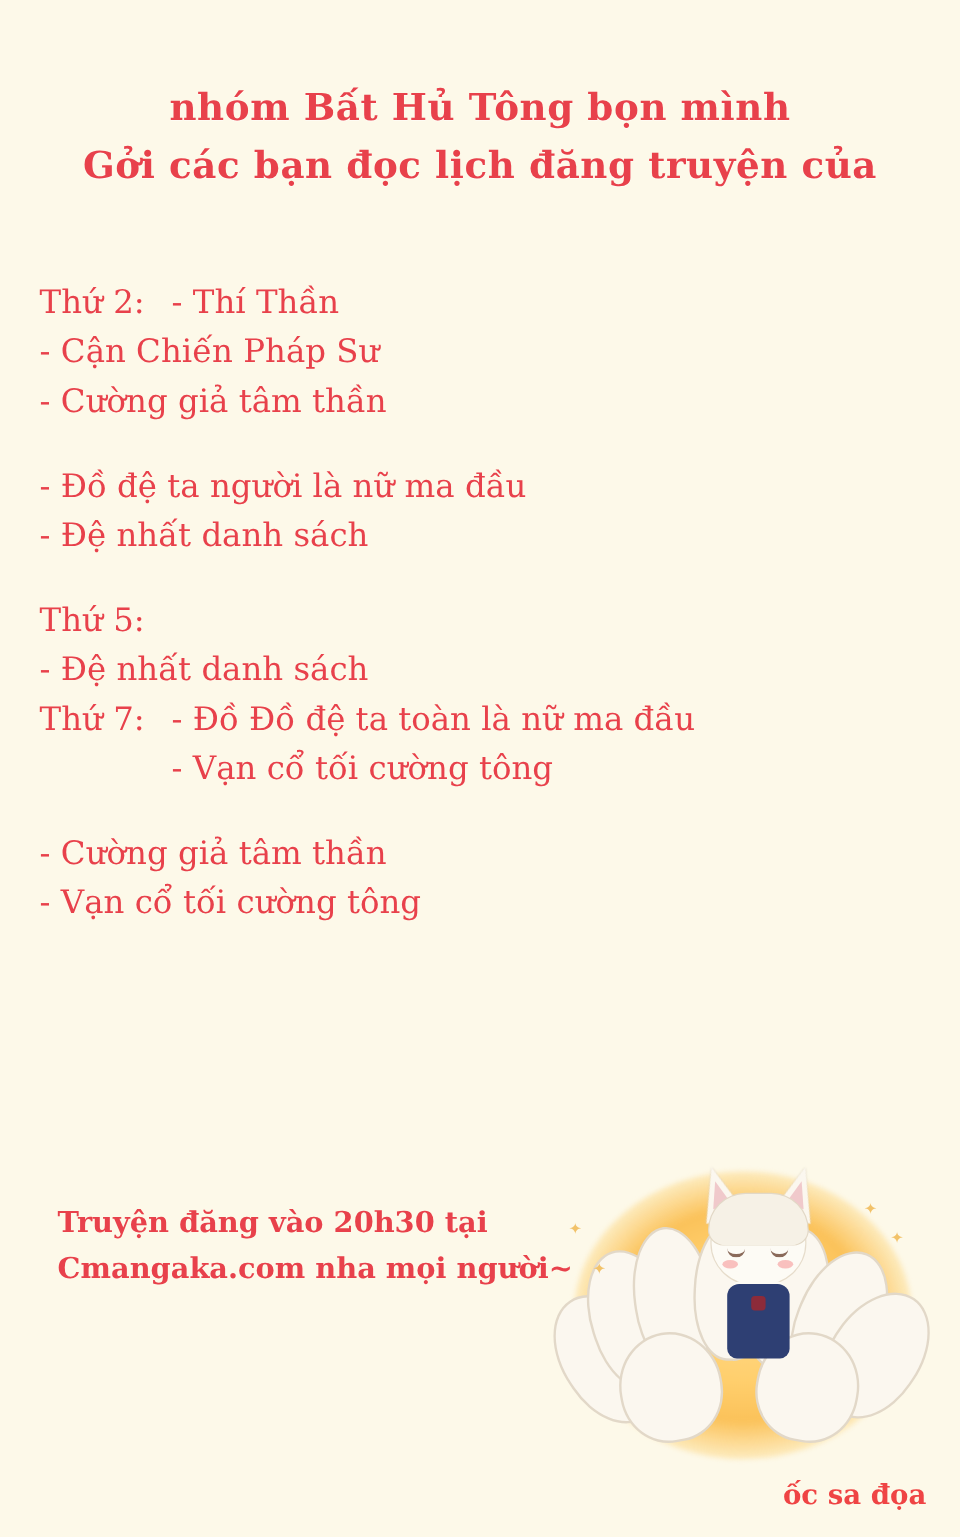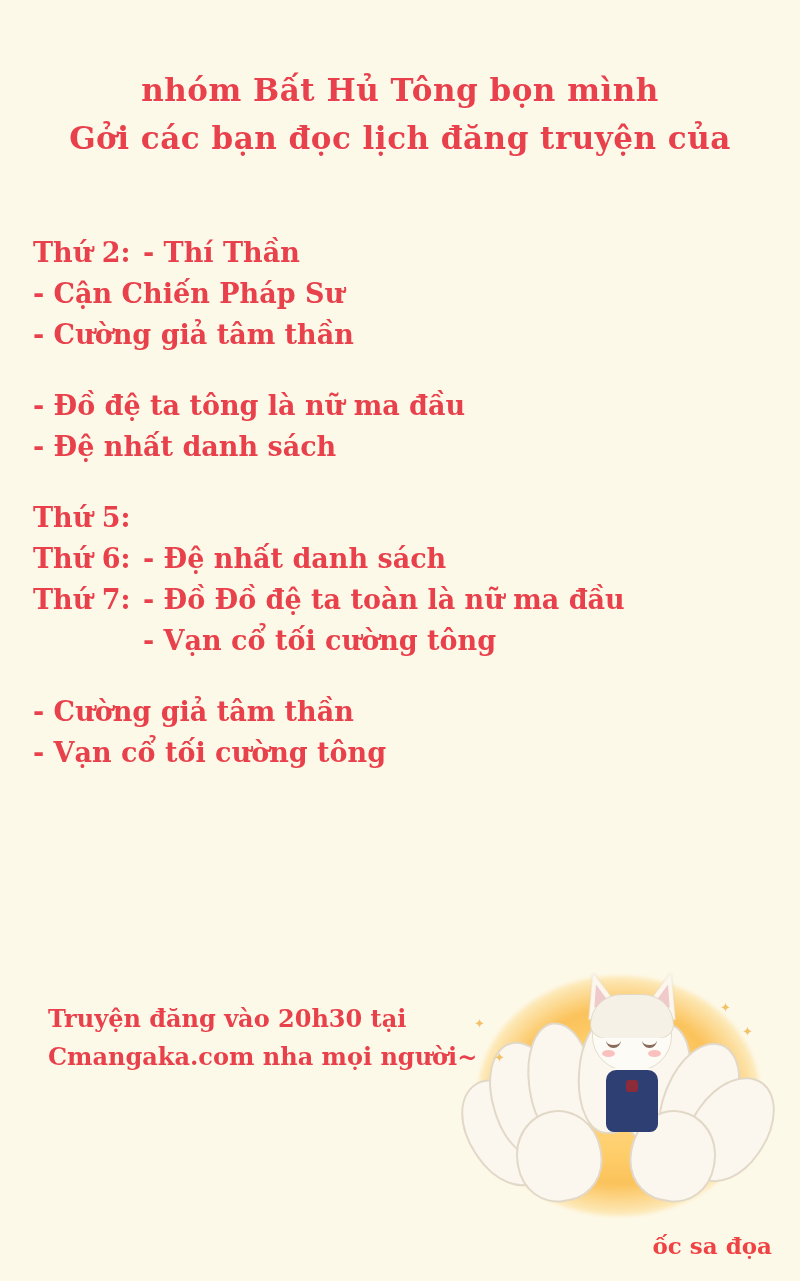--- a/index.html
+++ b/index.html
@@ -39,21 +39,21 @@
   }
   .title-line { display: block; white-space: nowrap; }
 
   
   .schedule {
     position: absolute;
     top: 232px;
     left: 33px;
     width: 730px;
     color: #e8414b;
-    font-weight: bold;
+    font-weight: normal;
     font-size: 27px;
   }
   .sched-group { margin-bottom: 0px; }
   .sched-row {
     display: flex;
     align-items: baseline;
     line-height: 1.52;
     white-space: nowrap;
   }
   .sched-day {
@@ -239,37 +239,36 @@
           <div class="sched-item">- Cường giả tâm thần</div>
         </div>
       </div>
     </div>
 
     <div class="gap-md"></div>
 
     <div class="sched-group">
       <div class="sched-row">
         <div class="sched-items">
-          <div class="sched-item">- Đồ đệ ta tông là nữ ma đầu</div>
+          <div class="sched-item">- Đồ đệ ta người là nữ ma đầu</div>
           <div class="sched-item">- Đệ nhất danh sách</div>
         </div>
       </div>
     </div>
 
     <div class="gap-md"></div>
 
     <div class="sched-group">
       <div class="sched-row">
         <div class="sched-day">Thứ 5:</div>
       </div>
     </div>
 
     <div class="sched-group">
       <div class="sched-row">
-        <div class="sched-day">Thứ 6:</div>
         <div class="sched-items">
           <div class="sched-item">- Đệ nhất danh sách</div>
         </div>
       </div>
     </div>
 
     <div class="sched-group">
       <div class="sched-row">
         <div class="sched-day">Thứ 7:</div>
         <div class="sched-items">

